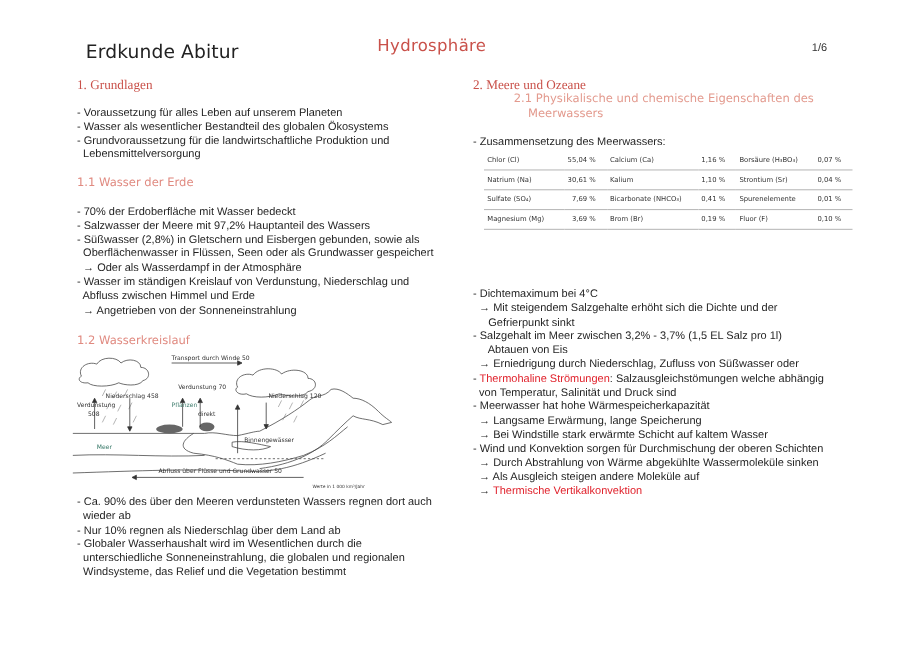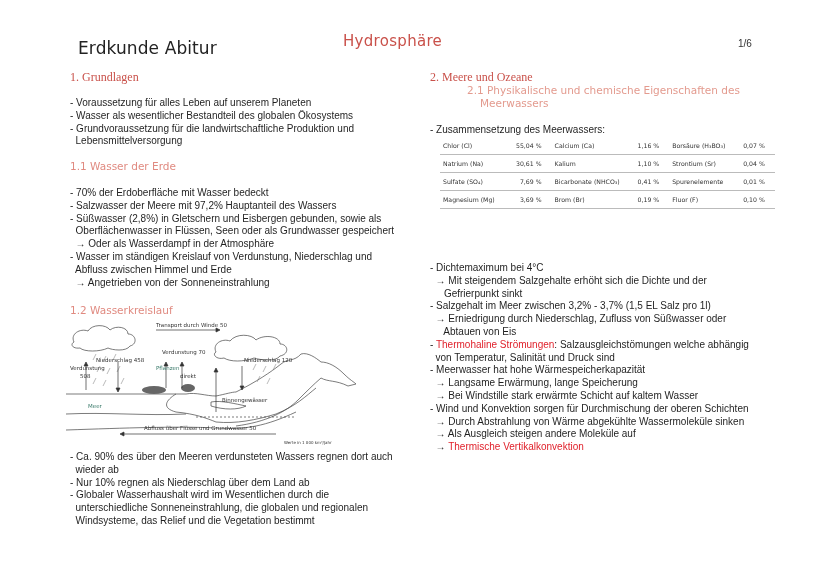--- a/index.html
+++ b/index.html
@@ -179,22 +179,22 @@
         <td class="v">0,10 %</td>
       </tr>
     </tbody>
 </table>
 
 <ul class="abs list" id="right-list" style="left:430px; top:220px;margin-top:42px;">
     <li>- Dichtemaximum bei 4°C</li>
     <li>  → Mit steigendem Salzgehalte erhöht sich die Dichte und der</li>
     <li>     Gefrierpunkt sinkt</li>
     <li>- Salzgehalt im Meer zwischen 3,2% - 3,7% (1,5 EL Salz pro 1l)</li>
+    <li>     Abtauen von Eis</li>
     <li>  → Erniedrigung durch Niederschlag, Zufluss von Süßwasser oder</li>
-    <li>     Abtauen von Eis</li>
     <li><span>- </span><span class="red" style="color: rgb(224, 33, 43);">Thermohaline Strömungen</span><span>: Salzausgleichstömungen welche abhängig</span></li>
     <li>  von Temperatur, Salinität und Druck sind</li>
     <li>- Meerwasser hat hohe Wärmespeicherkapazität</li>
     <li>  → Langsame Erwärmung, lange Speicherung</li>
     <li>  → Bei Windstille stark erwärmte Schicht auf kaltem Wasser</li>
     <li>- Wind und Konvektion sorgen für Durchmischung der oberen Schichten</li>
     <li>  → Durch Abstrahlung von Wärme abgekühlte Wassermoleküle sinken</li>
     <li>  → Als Ausgleich steigen andere Moleküle auf</li>
     <li><span>  → </span><span class="red" style="color: rgb(224, 33, 43);">Thermische Vertikalkonvektion</span><span></span></li>
   </ul>

